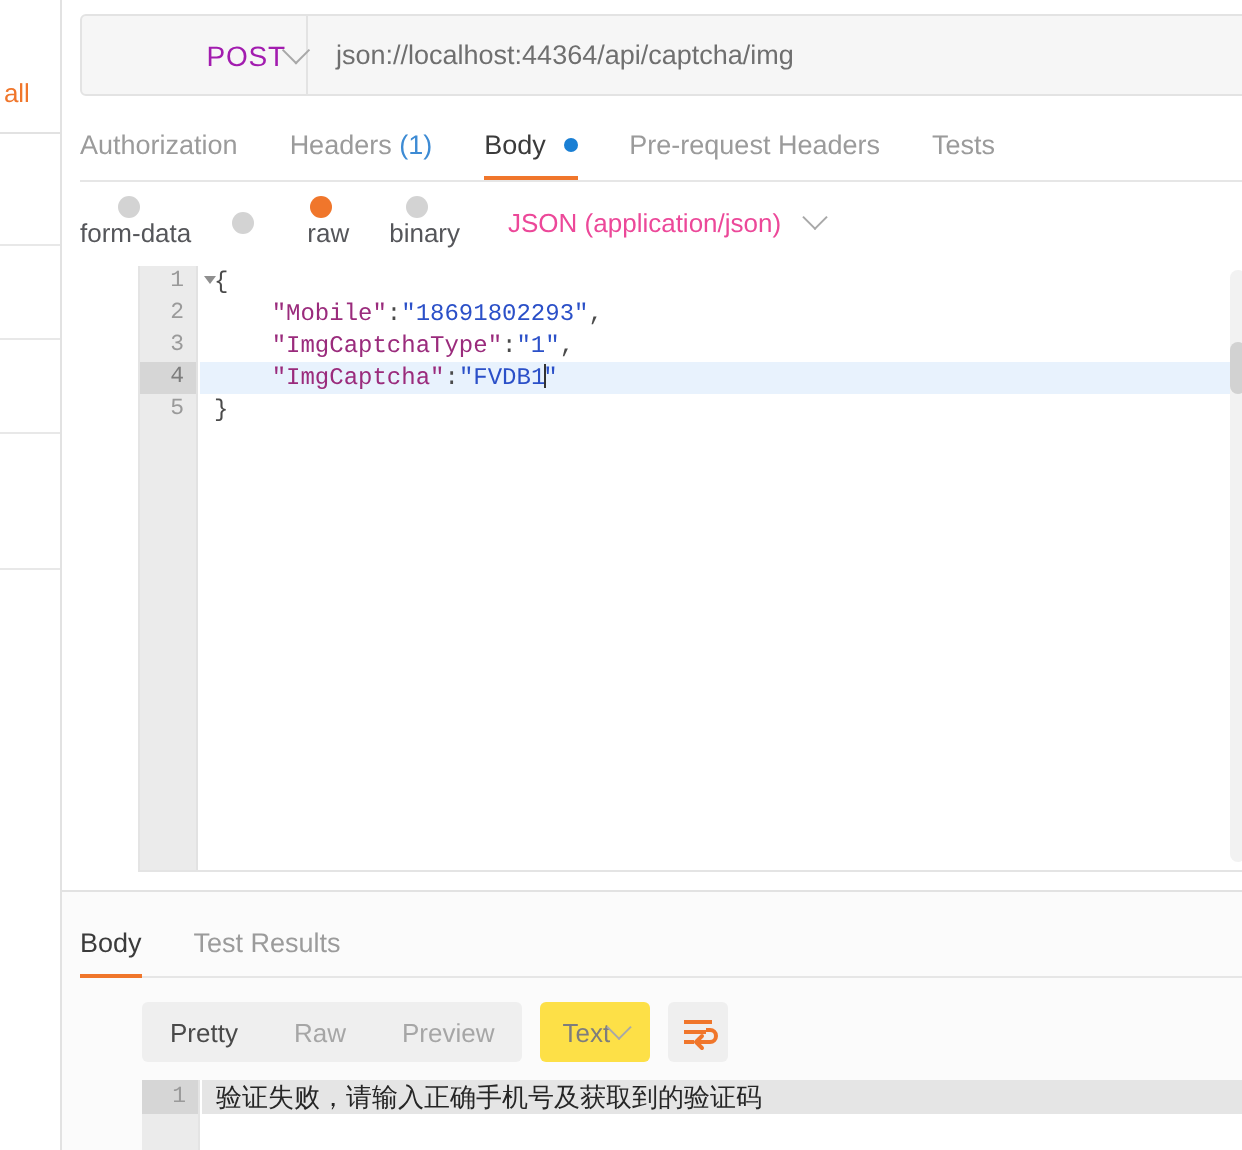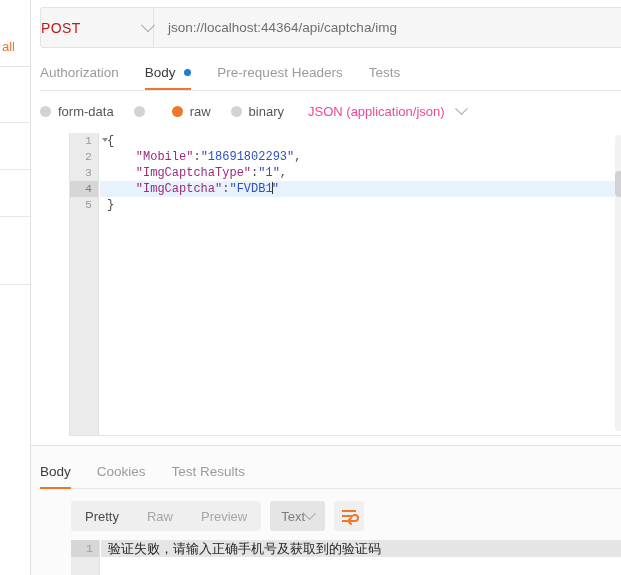--- a/index.html
+++ b/index.html
@@ -97,27 +97,27 @@
     align-items: stretch;
     background: #f6f6f6;
     border: 1px solid #e3e3e3;
     border-radius: 3px;
     box-sizing: border-box;
   }
   .method {
     width: 112px;
     display: flex;
     align-items: center;
-    justify-content: space-between;
+    justify-content: flex-end;
     border-right: 1px solid #e3e3e3;
     cursor: pointer;
-    color: #b91c1c;
+    color: #a21caf;
     font-size: 14px;
     letter-spacing: .4px;
-    gap: 18px;
+    gap: 0;
   }
   .method .caret {
     display: inline-block;
     width: 9px;
     height: 9px;
     border-right: 1.6px solid #a8a8a8;
     border-bottom: 1.6px solid #a8a8a8;
     transform: rotate(45deg) translate(-2px, -2px);
   }
   .urlinput {
@@ -189,20 +189,21 @@
     align-items: center;
   }
   .btopt {
     display: flex;
     align-items: center;
     margin-right: 20px;
     cursor: pointer;
     font-size: 13px;
     color: #55565a;
     white-space: nowrap;
+    flex-direction: column;
   }
   .radio {
     width: 11px;
     height: 11px;
     border-radius: 50%;
     background: #d3d3d3;
     margin-right: 7px;
     display: inline-block;
     flex: none;
   }
@@ -386,21 +387,21 @@
     cursor: pointer;
     white-space: nowrap;
   }
   .segbtn.active {
     color: #4a4a4a;
   }
   .fmtsel {
     display: flex;
     align-items: center;
     gap: 0;
-    background: #e5e5e5;
+    background: #fde047;
     border-radius: 3px;
     height: 30px;
     padding: 0 11px;
     margin-left: 9px;
     font-size: 13px;
     color: #7d7d7d;
     cursor: pointer;
     white-space: nowrap;
   }
   .fmtsel .caret {
@@ -506,20 +507,24 @@
         <span class="caret"></span>
       </div>
       <div class="urlinput">
         <span>json://localhost:44364/api/captcha/img</span>
       </div>
     </div>
 
     <div class="reqtabs">
       <div class="rtab">
         <span>Authorization</span>
+      </div>
+      <div class="rtab">
+        <span>Headers</span>
+        <span class="cnt">(1)</span>
       </div>
       <div class="rtab active">
         <span>Body</span>
         <span class="dot"></span>
       </div>
       <div class="rtab">
         <span>Pre-request Headers</span>
       </div>
       <div class="rtab">
         <span>Tests</span>
@@ -570,23 +575,20 @@
         <div class="vthumb"></div>
       </div>
     </div>
 
     <div class="splitter"></div>
     <div class="respbg"></div>
 
     <div class="resptabs">
       <div class="rtab active">
         <span>Body</span>
-      </div>
-      <div class="rtab">
-        <span>Cookies</span>
       </div>
       <div class="rtab">
         <span>Test Results</span>
       </div>
     </div>
 
     <div class="resptoolbar">
       <div class="segbtns">
         <div class="segbtn active">
           <span>Pretty</span>

